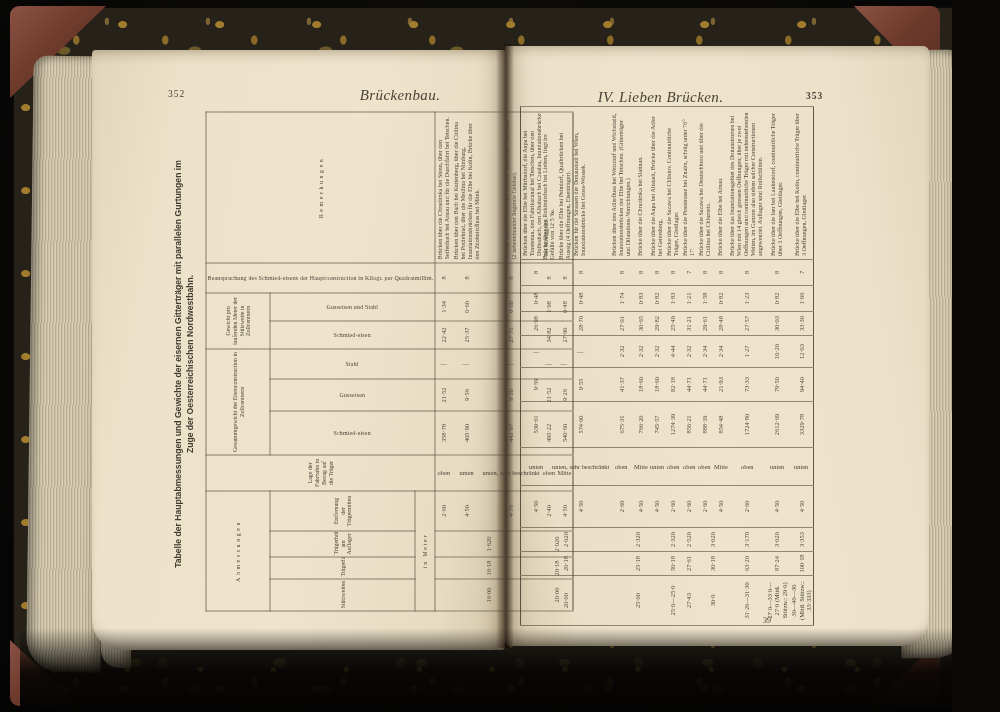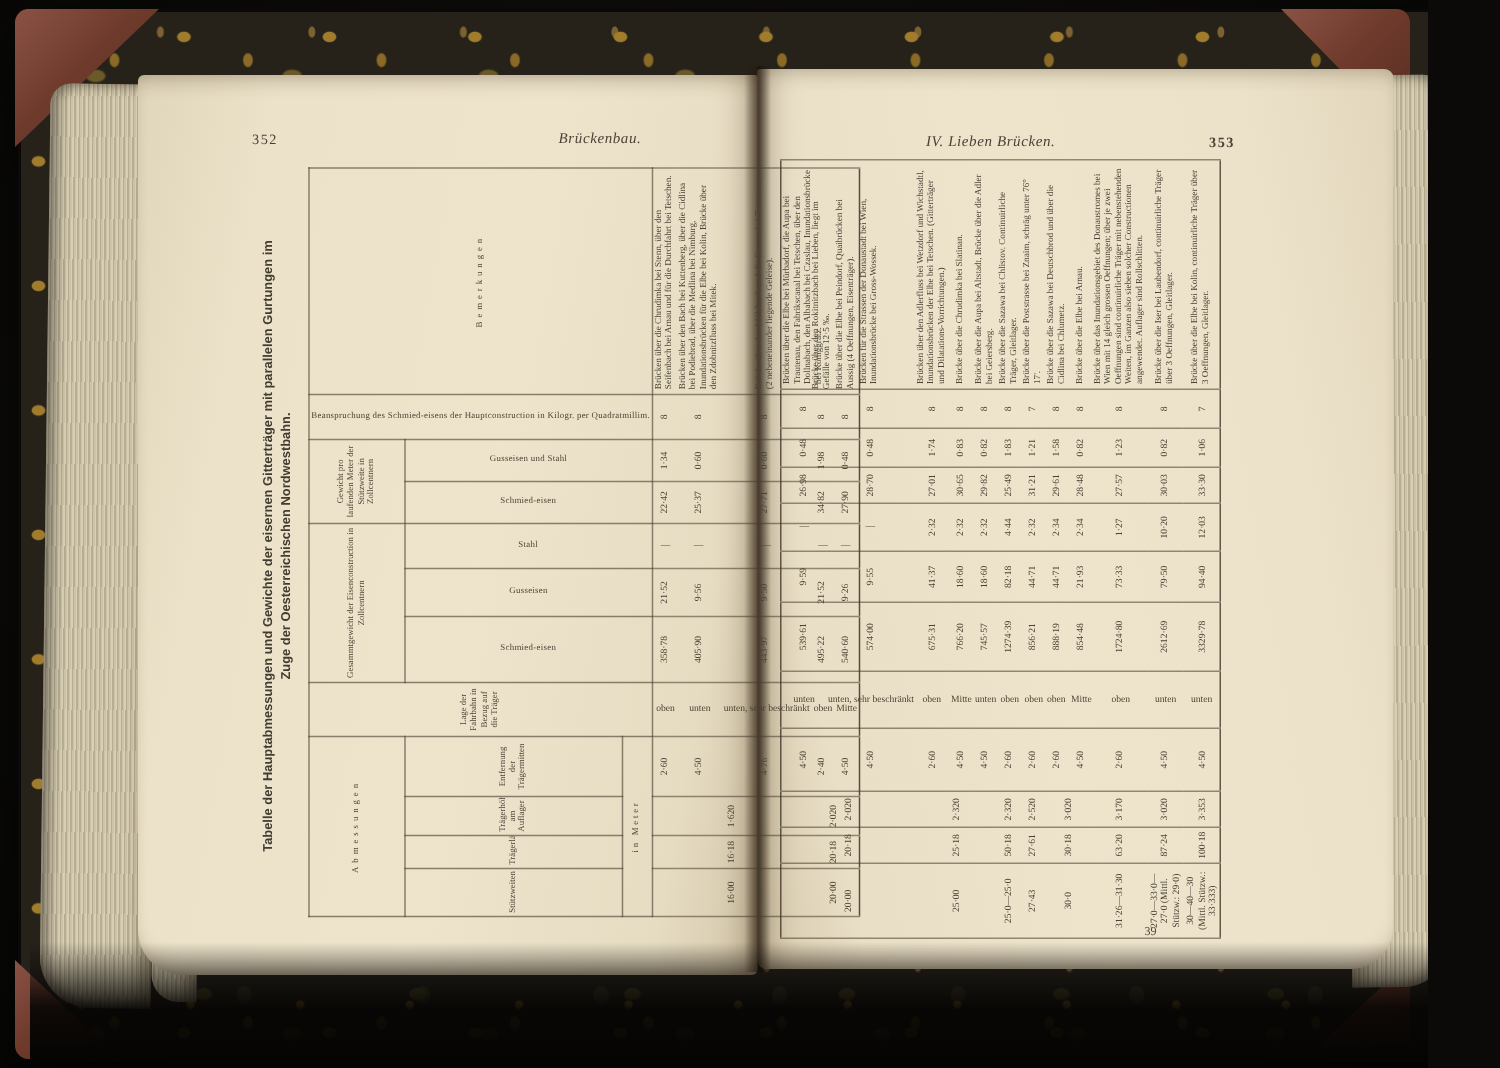--- a/index.html
+++ b/index.html
@@ -45,21 +45,21 @@
                inset 0 -12px 16px -12px rgba(70,48,24,.4);}
   .page-right{left:505px;top:46px;width:424px;height:600px;border-radius:2px 6px 28px 6px;
     background:linear-gradient(80deg,#d6c9ac 0%,#e9dfc6 14%,#eee4cc 45%,#ece2ca 80%,#e2d7bc 100%);
     box-shadow:inset 16px 0 22px -12px rgba(70,48,24,.5), inset 0 10px 14px -10px rgba(70,48,24,.3),
                inset 0 -12px 16px -12px rgba(70,48,24,.4);}
   .gutter{position:absolute;left:496px;top:44px;width:18px;height:604px;
     background:linear-gradient(90deg,rgba(60,40,20,0) 0%,rgba(40,26,12,.55) 45%,rgba(25,16,8,.7) 55%,rgba(60,40,20,0) 100%);}
 
   
   .ink{color:#4a4236;}
-  .running-head{position:absolute;font-size:10px;letter-spacing:.4px;}
+  .running-head{position:absolute;font-size:15px;letter-spacing:.4px;}
   .italic{font-style:italic;}
   .pagenum{position:absolute;font-size:9.5px;letter-spacing:1px;}
   .signature{position:absolute;font-size:8px;}
 
   .rot{position:absolute;transform:rotate(-90deg);}
   #table-title{left:-64px;top:350px;width:500px;height:28px;text-align:center;
       font-family:"Liberation Sans","DejaVu Sans",sans-serif;font-weight:bold;
       font-size:8.6px;line-height:1.45;color:#413b30;}
 
   table{border-collapse:collapse;table-layout:fixed;background:transparent;}

